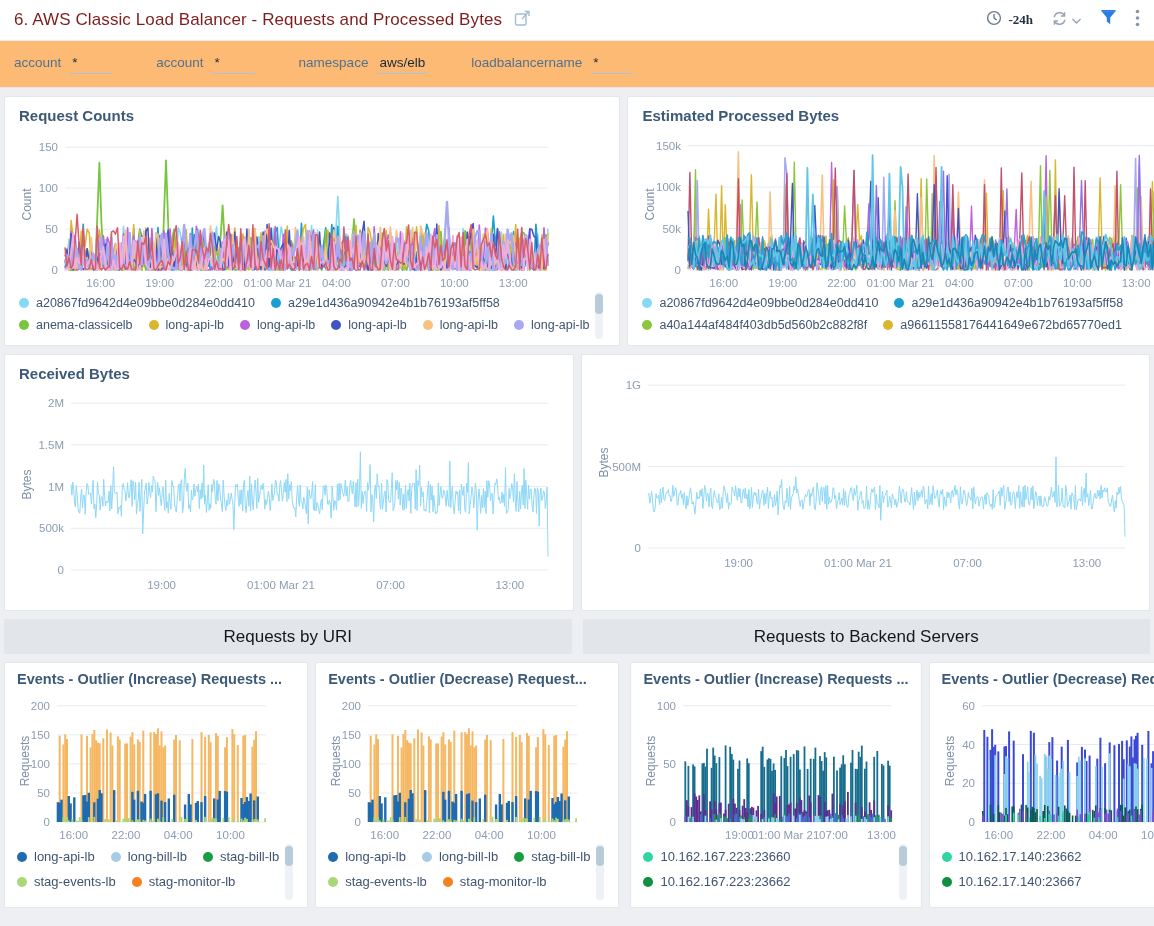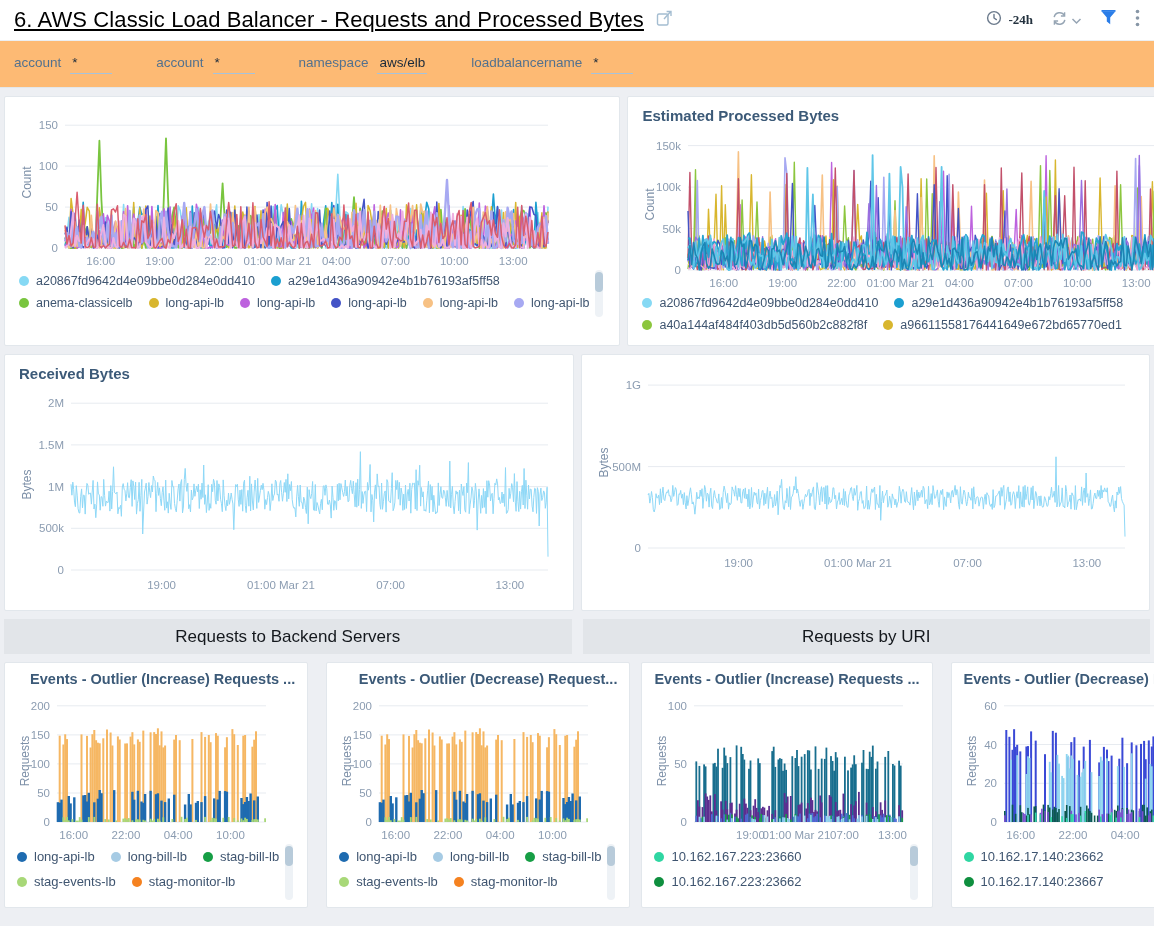--- a/index.html
+++ b/index.html
@@ -7,41 +7,41 @@
   body {
     font-family: "Liberation Sans", "DejaVu Sans", sans-serif;
     background:#edeff3; overflow:hidden; color:#233746;
   }
   
   .app-header{
     height:41px; background:#fff; display:flex; align-items:center;
     justify-content:space-between; padding:0 14px; border-bottom:1px solid #eceff2;
   }
   .title-wrap{ display:flex; align-items:center; gap:12px; }
-  .page-title{ font-size:22px; font-weight:500; color:#000000; letter-spacing:.1px;text-decoration:underline;}
+  .page-title{ font-size:17px; font-weight:500; color:#7f1d1d; letter-spacing:.1px;}
   .hdr-actions{ display:flex; align-items:center; gap:18px;font-family:Liberation Serif, serif; }
   .time-range{ display:flex; align-items:center; gap:6px; cursor:pointer;
     font-size:13px; font-weight:700; color:#24323f; }
   .refresh-wrap{ display:flex; align-items:center; gap:3px; cursor:pointer;}
   .icon{ display:inline-block; }
   
   .filter-bar{
     height:47px; background:#fdba74; display:flex; align-items:center;
     padding:0 14px; gap:44px; border-bottom:1px solid #e3e7ea;
   }
   .filter-item{ display:flex; align-items:baseline; gap:9px; }
   .f-label{ font-size:13.5px; color:#53718e; }
   .f-value{
     font-size:13.5px; color:#19293a; border-bottom:1px solid #a5c3dc;
     min-width:42px; padding:0 2px 3px; cursor:text;
   }
   
   .row2col{ display:grid; grid-template-columns:1fr 1fr; gap:7px; margin:8px 4px 0; }
   .half4{ display:grid; grid-template-columns:1fr 1fr; gap:11px; margin:8px 4px 0; }
-  .halfcols{ display:grid; grid-template-columns:1fr 1fr; gap:18px;text-align:right; }
+  .halfcols{ display:grid; grid-template-columns:1fr 1fr; gap:7px; }
   .panel{
     background:#fff; border:1px solid #e2e7ec; border-radius:2px;
     padding:10px 14px 0;
   }
   .panel.r1{ height:250px; }
   .panel.r2{ height:257px; }
   .panel.sm{ height:246px; padding:8px 12px 0; }
   .panel-title{
     font-size:15px; font-weight:600; color:#3c5a78; margin-bottom:5px;
     white-space:nowrap; overflow:hidden;
@@ -135,20 +135,21 @@
     <span class="f-value">aws/elb</span>
   </div>
   <div class="filter-item">
     <span class="f-label">loadbalancername</span>
     <span class="f-value">*</span>
   </div>
 </div>
 
 <div class="row2col">
   <div class="panel r1">
+    <div class="panel-title">Request Counts</div>
     <div class="chart-box">
         <svg width="539" height="163" viewBox="0 0 539 163">
           <line x1="46" y1="141.0" x2="529" y2="141.0" stroke="#e7ebf0" stroke-width="1"></line>
           <text x="39" y="145" text-anchor="end" font-size="11.5" fill="#8b9cb1">0</text>
           <line x1="46" y1="100.1" x2="529" y2="100.1" stroke="#e7ebf0" stroke-width="1"></line>
           <text x="39" y="104.1" text-anchor="end" font-size="11.5" fill="#8b9cb1">50</text>
           <line x1="46" y1="59.1" x2="529" y2="59.1" stroke="#e7ebf0" stroke-width="1"></line>
           <text x="39" y="63.1" text-anchor="end" font-size="11.5" fill="#8b9cb1">100</text>
           <line x1="46" y1="18.2" x2="529" y2="18.2" stroke="#e7ebf0" stroke-width="1"></line>
           <text x="39" y="22.2" text-anchor="end" font-size="11.5" fill="#8b9cb1">150</text>
@@ -315,22 +316,22 @@
           <text x="261.9" y="202" text-anchor="middle" font-size="11.5" fill="#8b9cb1">01:00 Mar 21</text>
           <text x="371.6" y="202" text-anchor="middle" font-size="11.5" fill="#8b9cb1">07:00</text>
           <text x="490.8" y="202" text-anchor="middle" font-size="11.5" fill="#8b9cb1">13:00</text>
           <path d="M52.0 130.0 L52.9 128.4 L53.8 138.1 L54.7 133.2 L55.5 126.5 L56.4 132.5 L57.3 144.6 L58.2 147.0 L59.1 143.2 L60.0 128.7 L60.8 132.8 L61.7 132.8 L62.6 130.2 L63.5 139.6 L64.4 123.8 L65.3 137.8 L66.2 128.6 L67.0 122.1 L67.9 134.2 L68.8 135.6 L69.7 129.8 L70.6 127.1 L71.5 127.5 L72.4 124.7 L73.2 131.0 L74.1 130.6 L75.0 136.8 L75.9 133.7 L76.8 120.4 L77.7 131.4 L78.5 127.7 L79.4 122.6 L80.3 124.6 L81.2 140.4 L82.1 139.3 L83.0 128.7 L83.9 129.4 L84.7 125.4 L85.6 133.2 L86.5 129.2 L87.4 139.6 L88.3 127.6 L89.2 137.6 L90.1 144.0 L90.9 130.7 L91.8 140.6 L92.7 135.1 L93.6 128.0 L94.5 122.8 L95.4 129.8 L96.2 139.0 L97.1 136.9 L98.0 140.6 L98.9 149.2 L99.8 139.7 L100.7 127.3 L101.6 134.0 L102.4 131.9 L103.3 133.7 L104.2 125.0 L105.1 131.4 L106.0 123.7 L106.9 143.4 L107.8 132.4 L108.6 120.5 L109.5 124.3 L110.4 136.2 L111.3 128.1 L112.2 129.4 L113.1 142.1 L113.9 128.9 L114.8 123.2 L115.7 141.2 L116.6 143.6 L117.5 130.8 L118.4 125.6 L119.3 132.1 L120.1 133.5 L121.0 137.2 L121.9 138.2 L122.8 128.9 L123.7 144.6 L124.6 143.0 L125.5 132.5 L126.3 143.3 L127.2 127.6 L128.1 121.1 L129.0 125.3 L129.9 131.9 L130.8 137.7 L131.6 128.4 L132.5 144.2 L133.4 137.8 L134.3 139.7 L135.2 138.2 L136.1 121.9 L137.0 124.9 L137.8 126.4 L138.7 131.2 L139.6 120.7 L140.5 129.3 L141.4 135.3 L142.3 123.2 L143.2 131.7 L144.0 123.5 L144.9 137.7 L145.8 138.0 L146.7 126.7 L147.6 124.0 L148.5 133.2 L149.3 122.9 L150.2 133.9 L151.1 129.1 L152.0 141.8 L152.9 124.3 L153.8 143.9 L154.7 138.1 L155.5 122.5 L156.4 142.3 L157.3 133.0 L158.2 127.1 L159.1 130.3 L160.0 127.9 L160.9 137.2 L161.7 139.1 L162.6 124.2 L163.5 143.9 L164.4 135.5 L165.3 132.4 L166.2 125.9 L167.0 125.4 L167.9 140.4 L168.8 128.2 L169.7 138.8 L170.6 130.0 L171.5 122.2 L172.4 143.5 L173.2 131.9 L174.1 126.1 L175.0 133.6 L175.9 132.3 L176.8 142.6 L177.7 139.6 L178.6 129.6 L179.4 140.9 L180.3 136.3 L181.2 126.1 L182.1 149.8 L183.0 135.8 L183.9 120.5 L184.7 122.7 L185.6 114.4 L186.5 133.0 L187.4 143.0 L188.3 144.6 L189.2 135.7 L190.1 137.9 L190.9 123.3 L191.8 133.9 L192.7 141.8 L193.6 121.6 L194.5 144.5 L195.4 132.1 L196.3 131.2 L197.1 128.5 L198.0 121.1 L198.9 124.9 L199.8 111.7 L200.7 128.1 L201.6 124.2 L202.4 128.7 L203.3 135.6 L204.2 141.4 L205.1 135.6 L206.0 134.7 L206.9 144.3 L207.8 138.5 L208.6 133.3 L209.5 129.3 L210.4 131.8 L211.3 130.2 L212.2 125.3 L213.1 124.3 L213.9 140.6 L214.8 128.1 L215.7 131.4 L216.6 124.8 L217.5 121.9 L218.4 143.3 L219.3 144.7 L220.1 136.3 L221.0 117.6 L221.9 123.9 L222.8 130.4 L223.7 140.0 L224.6 126.8 L225.5 121.7 L226.3 136.5 L227.2 123.0 L228.1 122.5 L229.0 139.0 L229.9 120.7 L230.8 144.2 L231.6 120.6 L232.5 139.3 L233.4 132.2 L234.3 137.7 L235.2 137.0 L236.1 133.8 L237.0 122.7 L237.8 123.0 L238.7 133.9 L239.6 130.4 L240.5 144.0 L241.4 137.0 L242.3 134.9 L243.2 127.6 L244.0 139.5 L244.9 136.4 L245.8 133.3 L246.7 139.9 L247.6 123.8 L248.5 140.5 L249.3 126.4 L250.2 135.5 L251.1 141.9 L252.0 142.4 L252.9 130.1 L253.8 128.2 L254.7 123.1 L255.5 122.3 L256.4 131.6 L257.3 135.6 L258.2 123.4 L259.1 130.3 L260.0 126.9 L260.9 120.4 L261.7 145.3 L262.6 136.4 L263.5 133.7 L264.4 127.0 L265.3 126.4 L266.2 138.3 L267.0 135.5 L267.9 143.7 L268.8 143.1 L269.7 140.1 L270.6 121.0 L271.5 144.2 L272.4 135.4 L273.2 144.3 L274.1 139.1 L275.0 127.9 L275.9 123.9 L276.8 127.5 L277.7 124.5 L278.6 122.0 L279.4 144.5 L280.3 129.3 L281.2 139.0 L282.1 139.2 L283.0 142.8 L283.9 120.5 L284.7 155.3 L285.6 136.5 L286.5 126.0 L287.4 137.8 L288.3 131.4 L289.2 130.3 L290.1 128.0 L290.9 125.0 L291.8 142.2 L292.7 139.1 L293.6 131.1 L294.5 136.1 L295.4 142.8 L296.3 128.9 L297.1 132.9 L298.0 133.5 L298.9 140.0 L299.8 134.2 L300.7 142.4 L301.6 138.1 L302.4 136.3 L303.3 121.3 L304.2 126.6 L305.1 138.2 L306.0 127.0 L306.9 124.2 L307.8 126.8 L308.6 136.5 L309.5 137.4 L310.4 126.7 L311.3 135.8 L312.2 137.4 L313.1 137.6 L314.0 140.1 L314.8 131.0 L315.7 122.6 L316.6 135.2 L317.5 144.9 L318.4 127.0 L319.3 140.5 L320.1 133.0 L321.0 124.9 L321.9 135.8 L322.8 127.1 L323.7 132.8 L324.6 129.2 L325.5 125.3 L326.3 132.2 L327.2 121.3 L328.1 123.3 L329.0 138.8 L329.9 135.1 L330.8 134.7 L331.7 143.6 L332.5 121.3 L333.4 139.9 L334.3 137.7 L335.2 128.6 L336.1 139.7 L337.0 120.6 L337.8 126.3 L338.7 133.5 L339.6 132.8 L340.5 128.6 L341.4 124.9 L342.3 136.7 L343.2 142.3 L344.0 129.0 L344.9 125.4 L345.8 129.6 L346.7 124.2 L347.6 144.7 L348.5 131.9 L349.4 138.9 L350.2 141.5 L351.1 126.9 L352.0 132.7 L352.9 127.5 L353.8 130.9 L354.7 137.9 L355.5 127.1 L356.4 125.3 L357.3 132.1 L358.2 126.1 L359.1 120.4 L360.0 130.1 L360.9 124.5 L361.7 126.7 L362.6 139.3 L363.5 144.2 L364.4 121.7 L365.3 136.7 L366.2 139.2 L367.1 130.5 L367.9 125.1 L368.8 127.2 L369.7 134.7 L370.6 140.9 L371.5 136.5 L372.4 127.3 L373.2 132.3 L374.1 132.4 L375.0 135.3 L375.9 123.4 L376.8 143.9 L377.7 121.8 L378.6 132.6 L379.4 139.1 L380.3 133.2 L381.2 131.7 L382.1 132.3 L383.0 141.2 L383.9 136.8 L384.7 133.0 L385.6 131.9 L386.5 132.6 L387.4 144.1 L388.3 134.1 L389.2 129.3 L390.1 139.4 L390.9 127.7 L391.8 129.8 L392.7 130.8 L393.6 139.2 L394.5 141.4 L395.4 138.9 L396.3 144.4 L397.1 124.6 L398.0 142.6 L398.9 140.2 L399.8 131.0 L400.7 130.8 L401.6 129.5 L402.4 127.9 L403.3 125.9 L404.2 140.2 L405.1 122.5 L406.0 131.3 L406.9 123.4 L407.8 120.4 L408.6 144.4 L409.5 139.0 L410.4 134.3 L411.3 123.8 L412.2 121.9 L413.1 136.6 L414.0 126.9 L414.8 140.3 L415.7 139.5 L416.6 130.0 L417.5 126.7 L418.4 129.6 L419.3 143.6 L420.1 132.8 L421.0 126.7 L421.9 133.2 L422.8 120.6 L423.7 143.3 L424.6 126.9 L425.5 139.6 L426.3 141.9 L427.2 121.6 L428.1 142.2 L429.0 120.3 L429.9 134.6 L430.8 128.4 L431.7 121.8 L432.5 137.9 L433.4 140.2 L434.3 135.4 L435.2 122.6 L436.1 135.0 L437.0 120.9 L437.8 143.7 L438.7 135.1 L439.6 126.5 L440.5 128.8 L441.4 140.5 L442.3 132.2 L443.2 131.0 L444.0 140.9 L444.9 130.8 L445.8 140.5 L446.7 142.3 L447.6 141.2 L448.5 131.7 L449.4 133.7 L450.2 137.5 L451.1 141.4 L452.0 140.6 L452.9 131.6 L453.8 134.8 L454.7 128.6 L455.5 122.2 L456.4 132.3 L457.3 130.8 L458.2 126.2 L459.1 137.4 L460.0 91.8 L460.9 142.0 L461.7 136.9 L462.6 120.5 L463.5 141.6 L464.4 138.9 L465.3 136.9 L466.2 122.9 L467.1 141.5 L467.9 141.0 L468.8 142.9 L469.7 120.4 L470.6 126.4 L471.5 141.8 L472.4 137.3 L473.2 136.3 L474.1 130.0 L475.0 144.2 L475.9 127.8 L476.8 130.0 L477.7 131.6 L478.6 144.6 L479.4 120.6 L480.3 144.7 L481.2 139.8 L482.1 134.6 L483.0 135.2 L483.9 133.8 L484.8 136.2 L485.6 121.9 L486.5 140.4 L487.4 127.0 L488.3 123.0 L489.2 137.6 L490.1 108.0 L490.9 132.2 L491.8 128.6 L492.7 140.6 L493.6 133.6 L494.5 124.9 L495.4 144.0 L496.3 143.7 L497.1 138.6 L498.0 131.3 L498.9 128.0 L499.8 133.3 L500.7 133.5 L501.6 125.0 L502.5 131.3 L503.3 125.5 L504.2 134.1 L505.1 120.5 L506.0 133.0 L506.9 124.9 L507.8 127.0 L508.6 122.9 L509.5 126.2 L510.4 127.1 L511.3 122.8 L512.2 136.9 L513.1 137.9 L514.0 141.6 L514.8 140.9 L515.7 133.9 L516.6 130.0 L517.5 141.3 L518.4 146.9 L519.3 135.8 L520.2 143.1 L521.0 127.0 L521.9 130.0 L522.8 122.1 L523.7 128.4 L524.6 121.6 L525.5 133.6 L526.3 136.4 L527.2 138.3 L528.1 140.1 L529.0 171.6 " fill="none" stroke="#8ed8f7" stroke-width="1" stroke-linejoin="round"></path>
         </svg>
       </div>
   </div>
 </div>
 
 <div class="half4">
+  <div class="section-bar">Requests by URI</div>
   <div class="section-bar">Requests to Backend Servers</div>
-  <div class="section-bar">Requests by URI</div>
 </div>
 
 <div class="half4">
   <div class="halfcols">
     <div class="panel sm">
       <div class="panel-title">Events - Outlier (Increase) Requests ...</div>
       <div class="chart-box">
           <svg width="255" height="152" viewBox="0 0 255 152">
             <line x1="40" y1="130.0" x2="249" y2="130.0" stroke="#e7ebf0" stroke-width="1"></line>
             <text x="33" y="134" text-anchor="end" font-size="11.5" fill="#8b9cb1">0</text>

